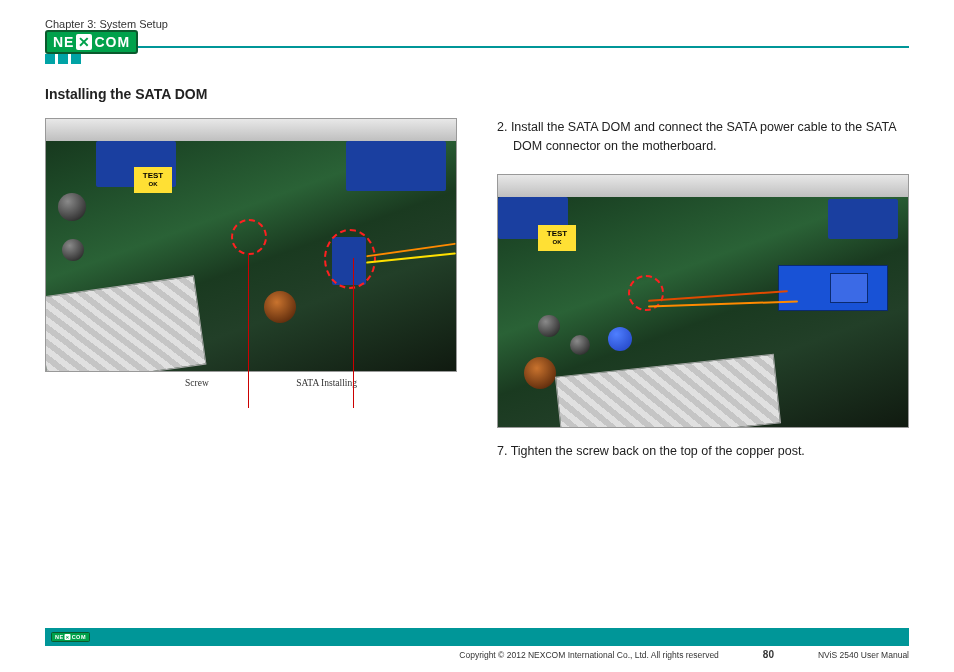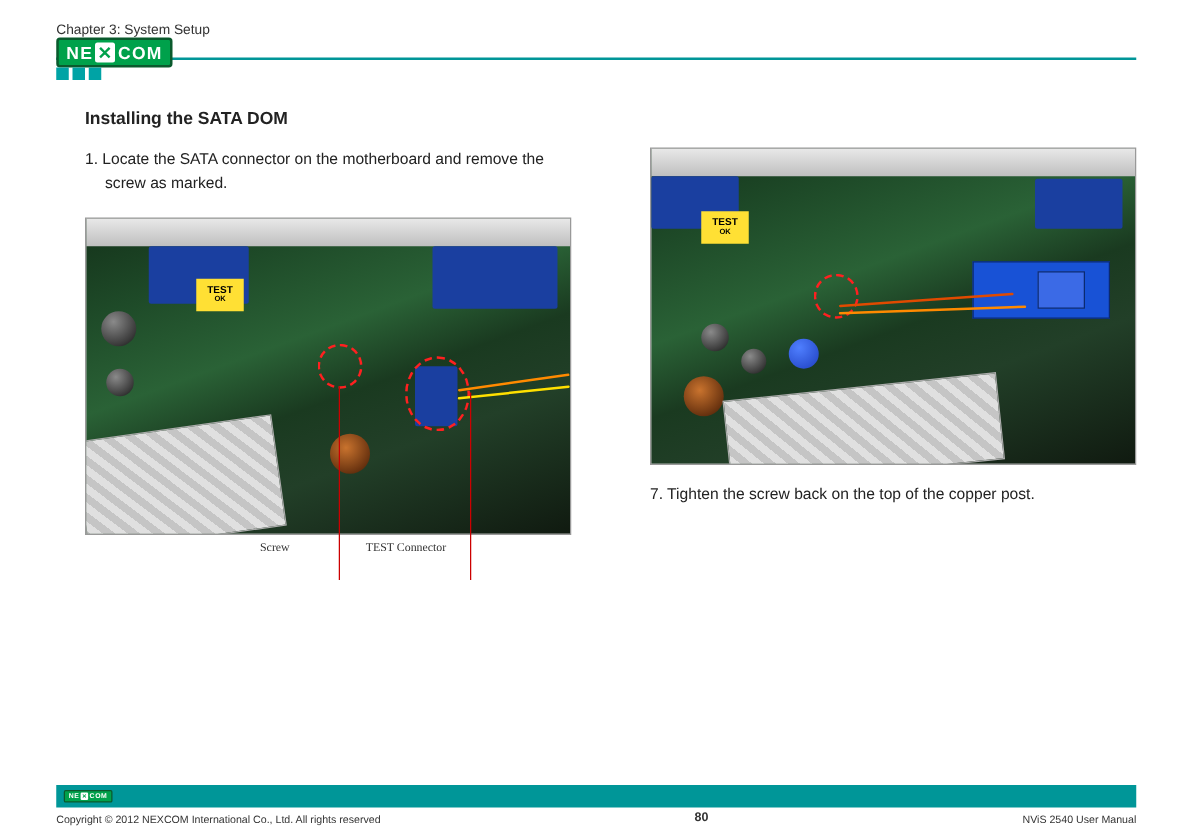--- a/index.html
+++ b/index.html
@@ -38,21 +38,20 @@
   }
   .sq { width: 10px; height: 10px; background: #00a3a5; }
   .content {
     margin-top: 22px;
     display: flex;
     gap: 40px;
   }
   .col {
     flex: 1;
     min-width: 0;
-    margin-left: 23px;
   }
   .section-title {
     font-size: 14px;
     font-weight: bold;
     margin-bottom: 16px;
   }
   .step {
     font-size: 12.5px;
     line-height: 1.5;
     margin-bottom: 18px;
@@ -135,25 +134,26 @@
   }
   .footer-bar {
     height: 18px;
     background: #009698;
     display: flex;
     align-items: center;
     padding-left: 6px;
   }
   .footer-line {
     display: flex;
-    justify-content: space-between;
+    justify-content: flex-end;
     align-items: center;
     font-size: 8.5px;
     color: #333;
     margin-top: 3px;
+    gap: 44px;
   }
   .page-num {
     font-size: 10px;
     font-weight: bold;
   }
   .nexcom-logo {
     display: inline-flex;
     align-items: center;
     background: #00a14b;
     border: 2px solid #0a5a2d;
@@ -195,21 +195,20 @@
 <div class="squares">
   <div class="sq"></div>
     <div class="sq"></div>
     <div class="sq"></div>
 </div>
 
 <div class="content">
 
   <div class="col">
     <div class="section-title">Installing the SATA DOM</div>
-    <div class="step">1. Locate the SATA connector on the motherboard and remove the screw as marked.</div>
 
     <div style="position:relative;">
       <div class="photo">
         <div class="metal-top"></div>
         <div class="blue-port" style="top:22px;left:50px;width:80px;height:46px;"></div>
         <div class="blue-port" style="top:22px;right:10px;width:100px;height:50px;"></div>
         <div class="yellow-sticker" style="top:48px;left:88px;">
           <span>TEST</span>
             <span>OK</span>
         </div>
@@ -222,27 +221,28 @@
         <div class="red-circle" style="top:100px;left:185px;width:36px;height:36px;"></div>
         <div class="red-circle" style="top:110px;right:80px;width:52px;height:60px;"></div>
         <div class="wire" style="top:130px;right:0;width:90px;background:#ff8a00;transform:rotate(-8deg);"></div>
         <div class="wire" style="top:138px;right:0;width:90px;background:#ffe000;transform:rotate(-6deg);"></div>
       </div>
 
       <div class="callout-line" style="left:203px;top:135px;height:155px;"></div>
       <div class="callout-line" style="left:308px;top:140px;height:150px;"></div>
       <div class="callout-labels">
         <span>Screw</span>
-        <span>TEST Connector</span>
+        <span>SATA Installing</span>
       </div>
     </div>
   </div>
 
   <div class="col">
     <div style="height:32px;"></div>
+    <div class="step">2. Install the SATA DOM and connect the SATA power cable to the SATA DOM connector on the motherboard.</div>
 
     <div class="photo">
       <div class="metal-top"></div>
       <div class="blue-port" style="top:22px;left:0;width:70px;height:42px;"></div>
       <div class="blue-port" style="top:24px;right:10px;width:70px;height:40px;"></div>
       <div class="yellow-sticker" style="top:50px;left:40px;">
         <span>TEST</span>
           <span>OK</span>
       </div>
       <div class="capacitor" style="top:140px;left:40px;width:22px;height:22px;"></div>

